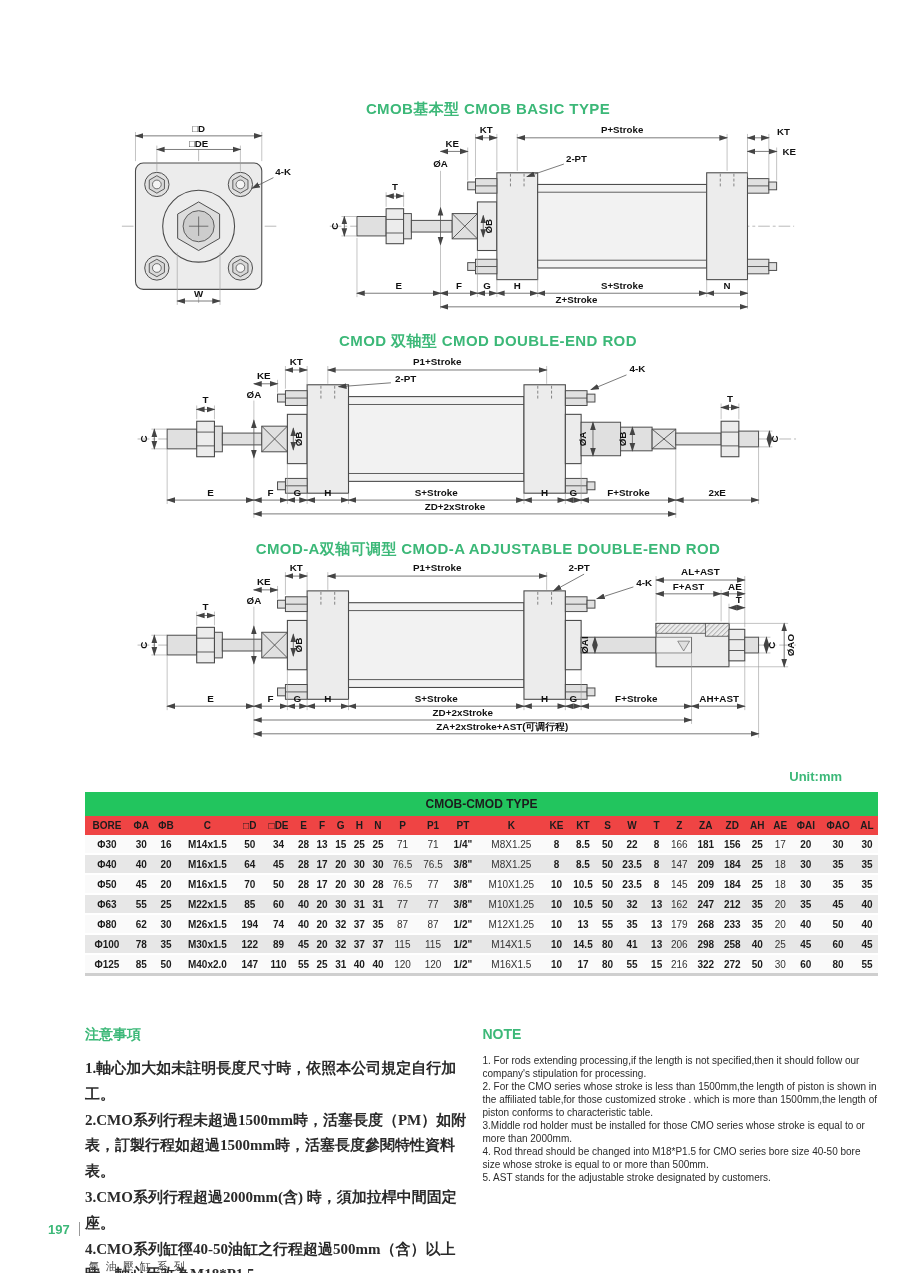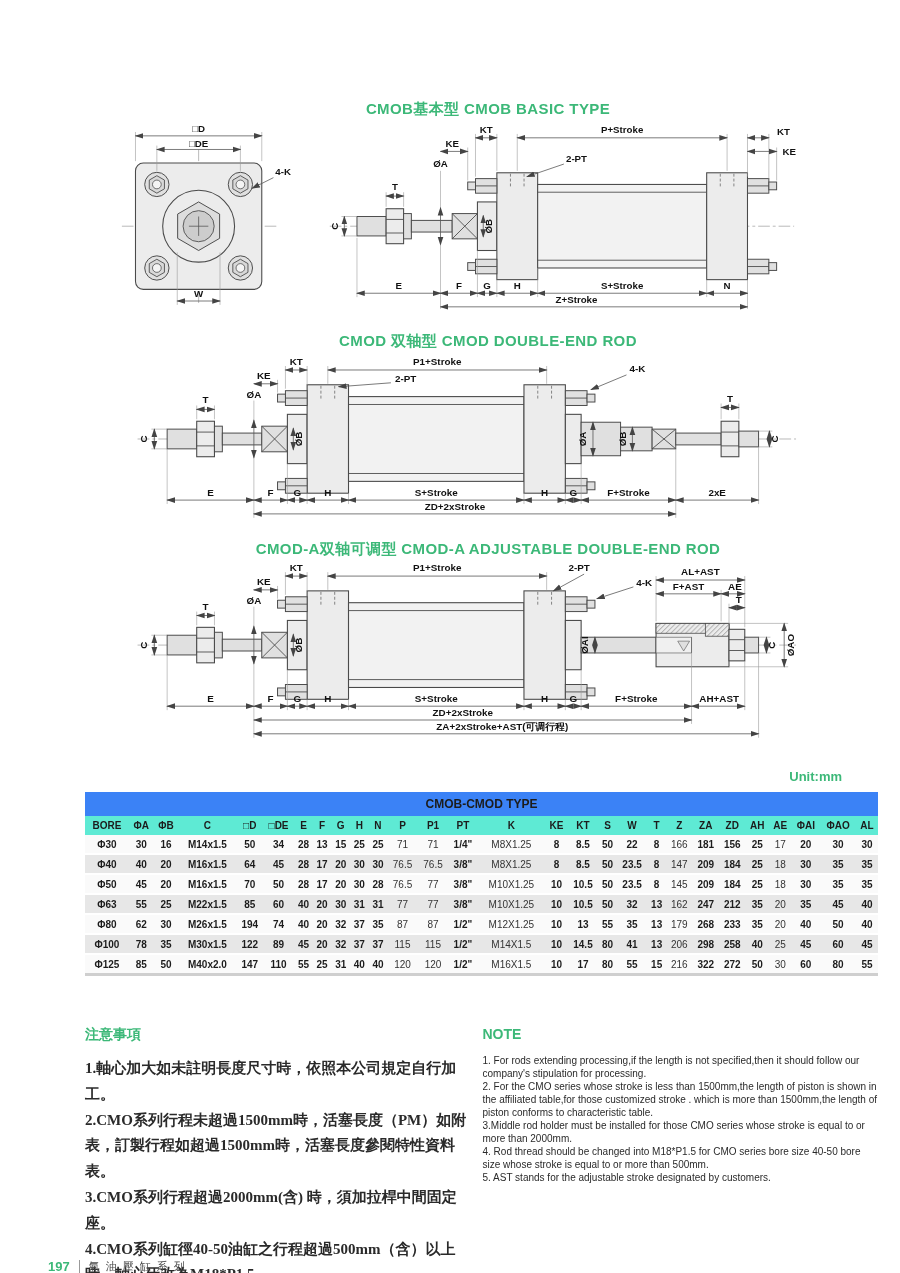--- a/index.html
+++ b/index.html
@@ -19,37 +19,37 @@
   .dim {stroke:#555;stroke-width:.8;fill:none;}
   .ext {stroke:#999;stroke-width:.6;fill:none;}
   .cl  {stroke:#9a9a9a;stroke-width:.7;fill:none;stroke-dasharray:12 3 3 3;}
   .port{stroke:#666;stroke-width:.8;fill:none;stroke-dasharray:3 2;}
   .dt  {font:700 10px "Liberation Sans","DejaVu Sans",sans-serif;fill:#111;}
 
   .unit{position:absolute;top:769px;right:58px;font-size:13px;font-weight:700;color:#3cb878;margin-left:44px;}
 
   .twrap{position:absolute;top:792px;left:85px;width:793px;}
   table{border-collapse:collapse;width:100%;}
-  .title-row th{background:#3b82f6;color:#1c1c1c;font-size:12px;font-weight:700;padding:5px 0;}
-  .hdr th{background:#5eead4;color:#1c1c1c;font-size:10px;font-weight:700;padding:4px 1px;white-space:nowrap;}
+  .title-row th{background:#22c55e;color:#1c1c1c;font-size:12px;font-weight:700;padding:5px 0;}
+  .hdr th{background:#ef4444;color:#1c1c1c;font-size:10px;font-weight:700;padding:4px 1px;white-space:nowrap;}
   tbody td{text-align:center;font-size:10px;font-weight:700;padding:3.5px 1px;white-space:nowrap;color:#1c1c1c;}
   tbody tr{border-bottom:2px solid #ffffff;}
   tbody tr:nth-child(odd){background:#fafafa;}
   tbody tr:nth-child(even){background:#e7e7e7;}
   tbody td:nth-child(12),tbody td:nth-child(13),tbody td:nth-child(15),
   tbody td:nth-child(21),tbody td:nth-child(25){font-weight:400;color:#333;}
   table{border-bottom:3px solid #cfcfcf;}
 
   .notes{position:absolute;top:1026px;left:85px;width:795px;display:flex;}
   .ncol{flex:1;}
   .ncol h3{margin:0 0 12px 0;font-size:14px;color:#3cb878;font-weight:700;}
   .cn .nitem{font-size:15px;line-height:1.72;color:#2a2a2a;font-weight:600;font-family:Liberation Serif, serif;}
   .en .nitem{font-size:10px;line-height:1.3;color:#2a2a2a;font-weight:500;}
 
-  .footer{position:absolute;top:1222px;left:48px;display:flex;align-items:flex-end;}
+  .footer{position:absolute;top:1222px;left:48px;display:flex;align-items:flex-start;}
   .pn{color:#3cb878;font-size:13px;font-weight:700;}
   .fdiv{display:inline-block;width:1px;height:14px;background:#999;margin:0 9px;}
   .series{font-size:11px;color:#4a4a4a;font-weight:400;letter-spacing:6px;margin-top:37px;}
 </style>
 </head>
 <body>
 
 <div class="page">
 
   <h2 class="dtitle t1">CMOB基本型 CMOB BASIC TYPE</h2>

